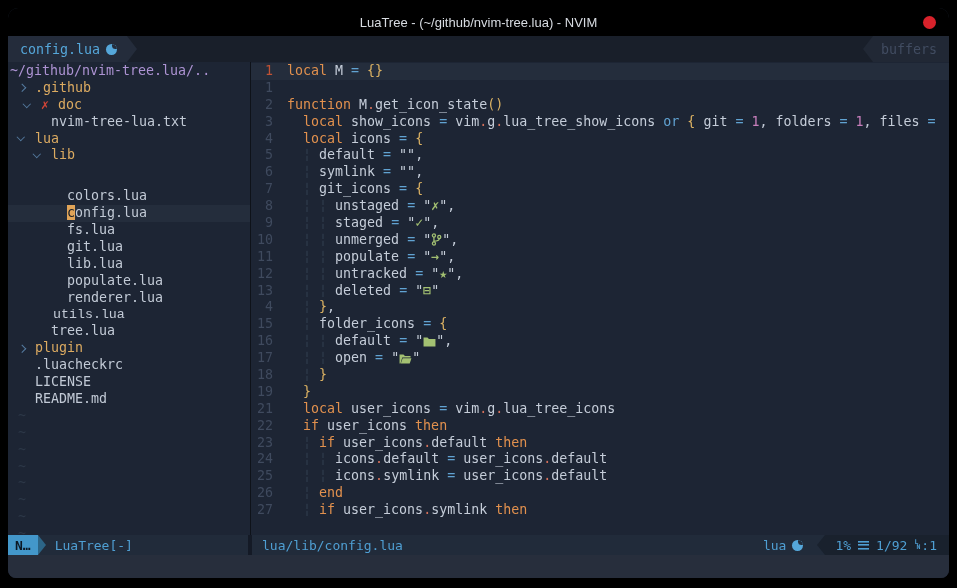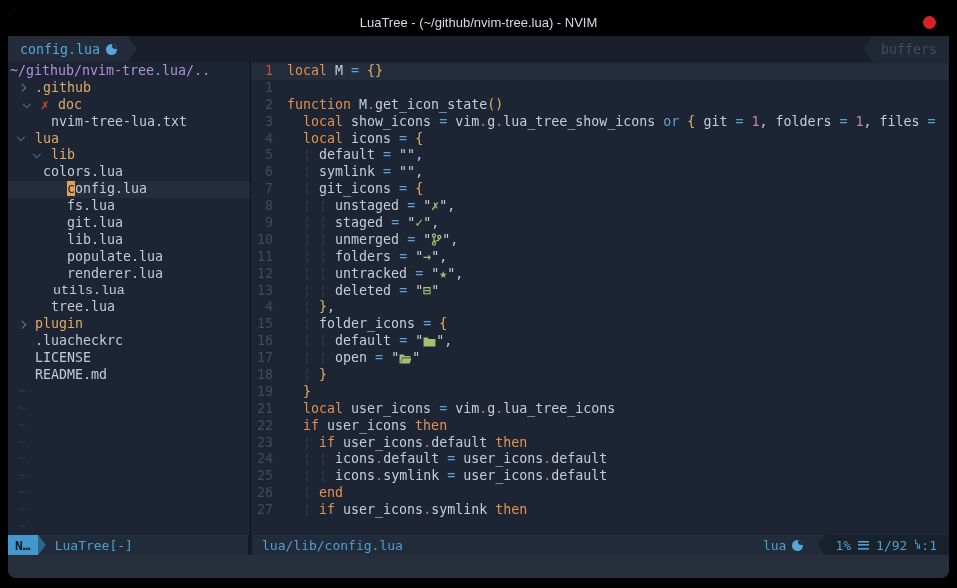--- a/index.html
+++ b/index.html
@@ -119,21 +119,21 @@
     </div>
 
     <div class="main">
       <div class="tree">
           <div class="trow hdr" style="padding-left: 2px;">~/github/nvim-tree.lua/..</div>
           <div class="trow" style="padding-left: 10px;"><span class="slot"><span class="chev right"></span></span><span class="folder">.github</span></div>
           <div class="trow" style="padding-left: 16px;"><span class="slot"><span class="chev down"></span></span><span class="slot gitx">✗</span><span class="folder">doc</span></div>
           <div class="trow" style="padding-left: 26px;"><span class="slot"></span><span class="file">nvim-tree-lua.txt</span></div>
           <div class="trow" style="padding-left: 10px;"><span class="slot"><span class="chev down"></span></span><span class="folder">lua</span></div>
           <div class="trow" style="padding-left: 26px;"><span class="slot"><span class="chev down"></span></span><span class="folder">lib</span></div>
-          <div class="trow" style="padding-left: 18px;"><span class="slot"></span><span class="file">colors.lua</span></div>
+          <div class="trow" style="padding-left: 42px; margin-top: 24px;"><span class="slot"></span><span class="file">colors.lua</span></div>
           <div class="trow cur" style="padding-left: 42px;"><span class="slot"></span><span class="file"><span class="ccursor">c</span>onfig.lua</span></div>
           <div class="trow" style="padding-left: 42px;"><span class="slot"></span><span class="file">fs.lua</span></div>
           <div class="trow" style="padding-left: 42px;"><span class="slot"></span><span class="file">git.lua</span></div>
           <div class="trow" style="padding-left: 42px;"><span class="slot"></span><span class="file">lib.lua</span></div>
           <div class="trow" style="padding-left: 42px;"><span class="slot"></span><span class="file">populate.lua</span></div>
           <div class="trow" style="padding-left: 42px;"><span class="slot"></span><span class="file">renderer.lua</span></div>
           <div class="trow" style="padding-left: 28px; font-family: Liberation Mono, monospace;"><span class="slot"></span><span class="file">utils.lua</span></div>
           <div class="trow" style="padding-left: 26px;"><span class="slot"></span><span class="file">tree.lua</span></div>
           <div class="trow" style="padding-left: 10px;"><span class="slot"><span class="chev right"></span></span><span class="folder">plugin</span></div>
           <div class="trow" style="padding-left: 10px;"><span class="slot"></span><span class="file">.luacheckrc</span></div>
@@ -161,21 +161,21 @@
           <div class="crow"><span class="num">8</span><span class="ct"><span class="t">  </span><span class="gd">¦</span><span class="t"> </span><span class="gd">¦</span><span class="t"> </span><span class="t">unstaged </span><span class="b">=</span><span class="t"> "</span><span class="g">✗</span><span class="t">",</span></span></div>
           <div class="crow"><span class="num">9</span><span class="ct"><span class="t">  </span><span class="gd">¦</span><span class="t"> </span><span class="gd">¦</span><span class="t"> </span><span class="t">staged </span><span class="b">=</span><span class="t"> "</span><span class="g">✓</span><span class="t">",</span></span></div>
           <div class="crow"><span class="num">10</span><span class="ct"><span class="t">  </span><span class="gd">¦</span><span class="t"> </span><span class="gd">¦</span><span class="t"> </span><span class="t">unmerged </span><span class="b">=</span><span class="t"> "</span><span class="gicon"><svg width="11" height="13" viewBox="0 0 12 14">
                   <g stroke="#a3c172" stroke-width="1.4" fill="none">
                     <circle cx="3.2" cy="2.6" r="1.7"></circle>
                     <circle cx="3.2" cy="11.4" r="1.7"></circle>
                     <circle cx="9" cy="4.2" r="1.7"></circle>
                     <path d="M3.2 4.3v5.4M3.2 8.8c3.5 0 5.8-1.2 5.8-2.9"></path>
                   </g>
                 </svg></span><span class="t">",</span></span></div>
-          <div class="crow"><span class="num">11</span><span class="ct"><span class="t">  </span><span class="gd">¦</span><span class="t"> </span><span class="gd">¦</span><span class="t"> </span><span class="t">folders </span><span class="b">=</span><span class="t"> "</span><span class="g">→</span><span class="t">",</span></span></div>
+          <div class="crow"><span class="num">11</span><span class="ct"><span class="t">  </span><span class="gd">¦</span><span class="t"> </span><span class="gd">¦</span><span class="t"> </span><span class="t">populate </span><span class="b">=</span><span class="t"> "</span><span class="g">→</span><span class="t">",</span></span></div>
           <div class="crow"><span class="num">12</span><span class="ct"><span class="t">  </span><span class="gd">¦</span><span class="t"> </span><span class="gd">¦</span><span class="t"> </span><span class="t">untracked </span><span class="b">=</span><span class="t"> "</span><span class="g">★</span><span class="t">",</span></span></div>
           <div class="crow"><span class="num">13</span><span class="ct"><span class="t">  </span><span class="gd">¦</span><span class="t"> </span><span class="gd">¦</span><span class="t"> </span><span class="t">deleted </span><span class="b">=</span><span class="t"> "</span><span class="g">⊟</span><span class="t">"</span></span></div>
           <div class="crow"><span class="num">4</span><span class="ct"><span class="t">  </span><span class="gd">¦</span><span class="t"> </span><span class="y">}</span><span class="t">,</span></span></div>
           <div class="crow"><span class="num">15</span><span class="ct"><span class="t">  </span><span class="gd">¦</span><span class="t"> </span><span class="t">folder_icons </span><span class="b">=</span><span class="t"> </span><span class="y">{</span></span></div>
           <div class="crow"><span class="num">16</span><span class="ct"><span class="t">  </span><span class="gd">¦</span><span class="t"> </span><span class="gd">¦</span><span class="t"> </span><span class="t">default </span><span class="b">=</span><span class="t"> "</span><span class="gicon"><svg width="13" height="11" viewBox="0 0 14 12">
                   <path d="M0.5 1.5h4.3l1.6 1.8h7.1v8.2h-13z" fill="#a3c172"></path>
                 </svg></span><span class="t">",</span></span></div>
           <div class="crow"><span class="num">17</span><span class="ct"><span class="t">  </span><span class="gd">¦</span><span class="t"> </span><span class="gd">¦</span><span class="t"> </span><span class="t">open </span><span class="b">=</span><span class="t"> "</span><span class="gicon"><svg width="13" height="11" viewBox="0 0 14 12">
                   <path d="M0.5 1.5h4.3l1.6 1.8h6.1v1.6H3.4L1.6 11.5H0.5z" fill="#a3c172"></path>
                   <path d="M3.9 5.8h9.6l-1.9 5.7H1.9z" fill="#a3c172"></path>

